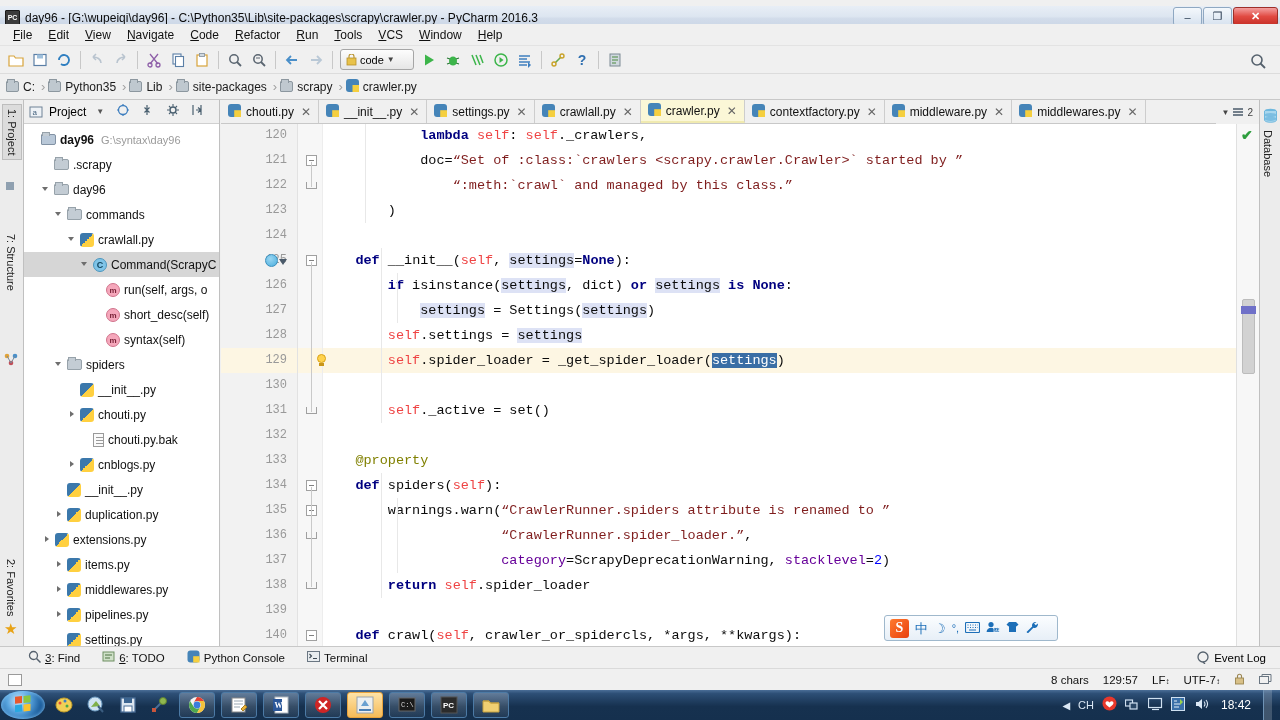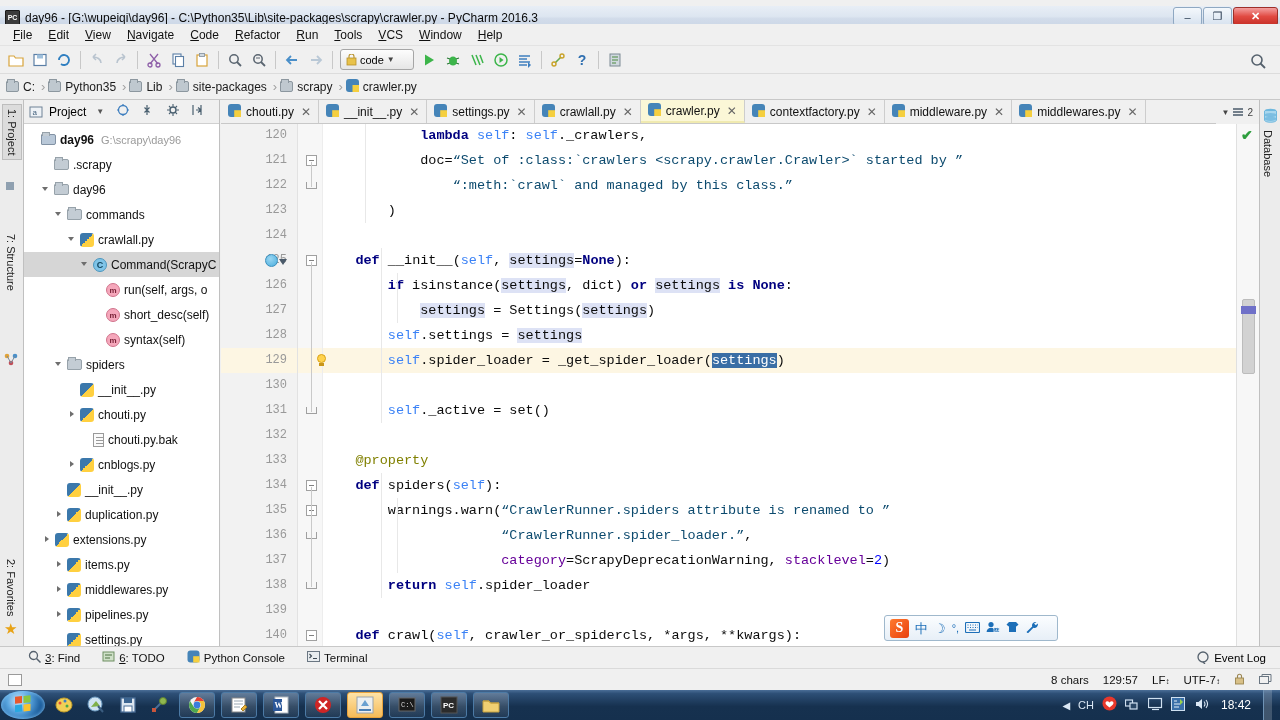--- a/index.html
+++ b/index.html
@@ -155,24 +155,24 @@
   }
   .lnum {
     position:absolute;right:10px;width:60px;text-align:right;
     font-family:"Liberation Mono",monospace;font-size:12px;line-height:25px;color:#999;
   }
   .rowhl { position:absolute;left:0;right:0;height:25px;background:#fdf6e3; }
   .indent-guide { position:absolute;width:1px;background:#e8e8e8; }
 
   
   .kw { color:#000080; font-weight:bold; }
-  .str { color:#0c4a6e;margin-top:8px; }
+  .str { color:#7f1d1d;margin-top:8px; }
   .num { color:#0000ff; }
   .dec { color:#808000; }
-  .self { color:#3b82f6; }
+  .self { color:#ef4444; }
   .param { color:#660099; }
   .ident { color:#0b0b0b; }
   .sel-soft { background:#dde2f5; }
   .sel-hard { background:#3a6ea5; color:#fff; }
 
   .foldmark {
     position:absolute;left:8px;width:11px;height:11px;border:1px solid #a0a0a0;background:#fff;
   }
   .foldmark:after{content:"";position:absolute;left:2px;top:4px;width:5px;height:1px;background:#808080;}
   .foldmark.end { border-top:none;height:7px;background:transparent;border-left:1px solid #a0a0a0;border-right:1px solid #a0a0a0;border-bottom:1px solid #a0a0a0;}
@@ -519,21 +519,21 @@
         <svg width="14" height="14">
             <path d="M3 2v10M11 2v10M6 7h5M8 4.5L11 7l-3 2.5" fill="none" stroke="#4a6070" stroke-width="1.2"></path>
           </svg>
       </span>
     </div>
     <div class="projtree" id="projtree">
         <div class="trow" style="padding-left: 4px;">
           <span class="arrow"></span>
           <span class="ico folder src"></span>
           <span class="tname bold">day96</span>
-          <span class="tpath">G:\scrapy\day96</span>
+          <span class="tpath">G:\syntax\day96</span>
         </div>
         <div class="trow" style="padding-left: 17px;">
           <span class="arrow"></span>
           <span class="ico folder"></span>
           <span class="tname">.scrapy</span>
         </div>
         <div class="trow" style="padding-left: 17px;">
           <span class="arrow d"></span>
           <span class="ico folder"></span>
           <span class="tname">day96</span>

